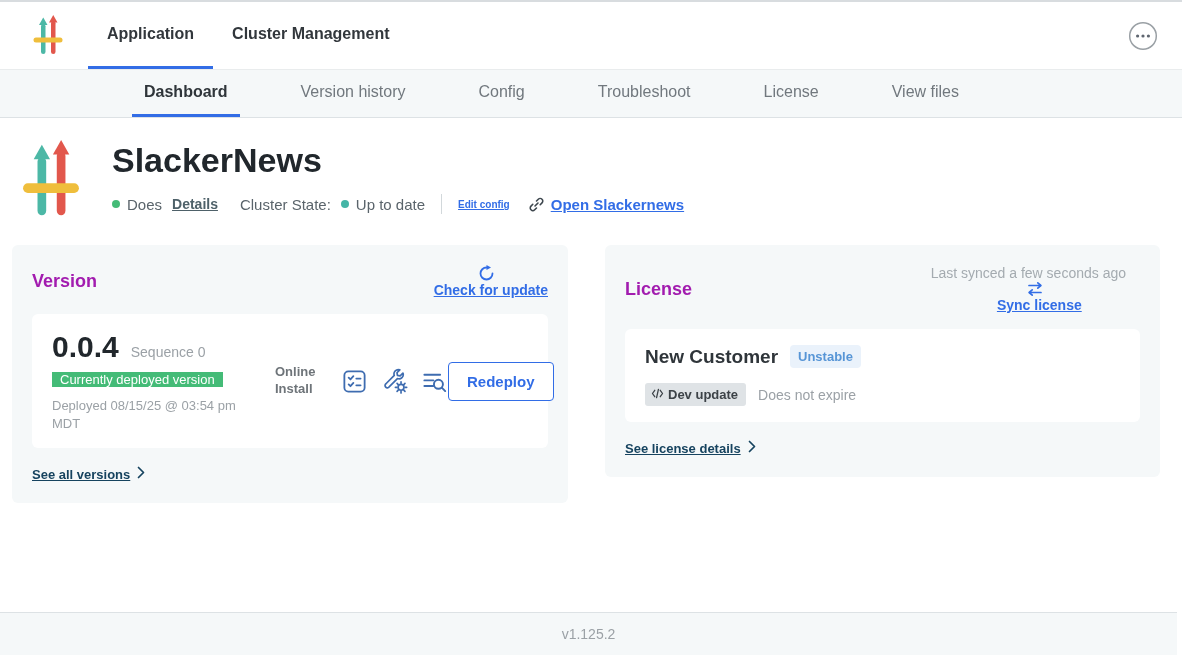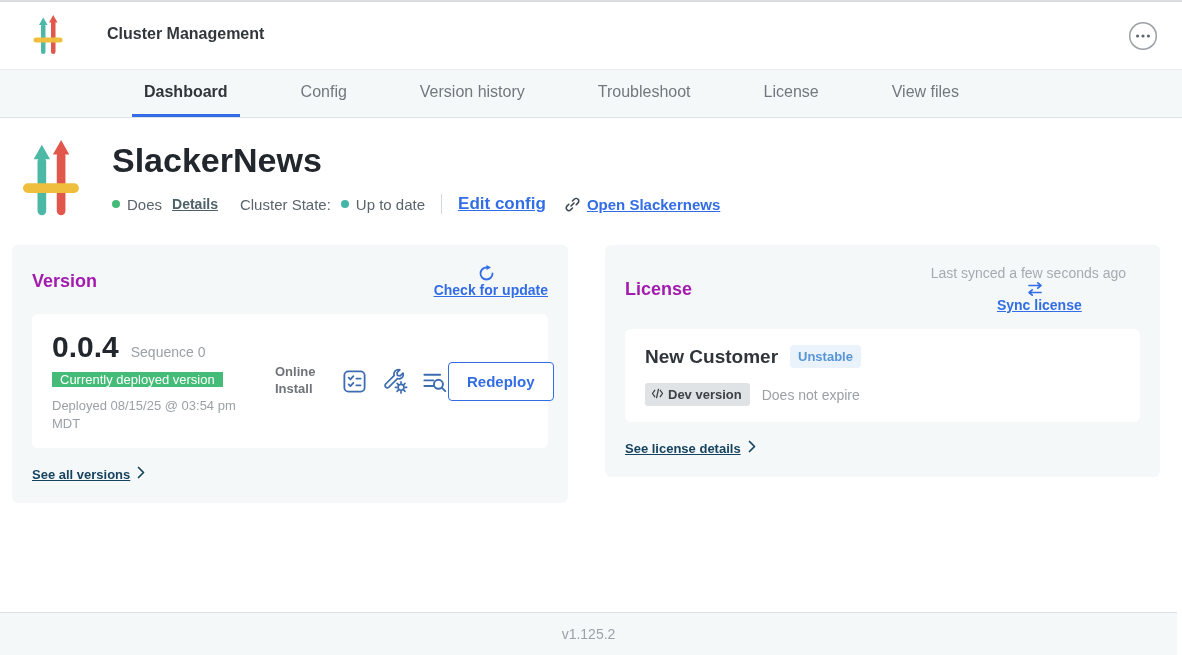--- a/index.html
+++ b/index.html
@@ -32,21 +32,21 @@
   .status-row { display:flex; align-items:center; margin-top:15px; font-size:15px; color:#5a646b; }
   .dot { width:8px; height:8px; border-radius:50%; margin-right:7px; flex:none; }
   .dot.green { background:#44bb77; }
   .dot.teal  { background:#44b5a6; }
   .status-text { margin-right:10px; }
   .details-link { font-size:14px; font-weight:600; color:#4e6169; text-decoration:underline; cursor:pointer; margin-right:22px; }
   .cluster-label { margin-right:10px; }
   .cluster-value { margin-right:16px; }
   .vdivider { width:1px; height:20px; background:#d2d8db; margin-right:16px; }
   .blue-link { color:#326de6; font-weight:600; text-decoration:underline; cursor:pointer; }
-  .edit-config { margin-right:18px; font-size:17px; }
+  .edit-config { margin-right:18px; font-size:10px; }
   .open-app { font-size:15px; }
   .link-icon { display:inline-flex; margin-right:6px; }
 
   
   .cards { display:flex; align-items:flex-start; gap:37px; margin:26px 22px 0 12px; }
   .card { background:#f5f8f9; border-radius:6px; padding:20px; }
   .version-card { width:556px; flex:none; }
   .license-card { flex:1; }
   .card-head { display:flex; align-items:center; }
   .card-head h2 { margin:0; font-size:18px; font-weight:700; color:#a21caf; }
@@ -101,38 +101,39 @@
     <span class="logo-small">
       <svg width="30" height="41" viewBox="0 0 60 82">
         <rect x="16" y="18" width="9" height="60" rx="4.5" fill="#4cb8a6"></rect>
         <polygon points="20.5,5 29,20 12,20" fill="#4cb8a6"></polygon>
         <rect x="36" y="12" width="9" height="66" rx="4.5" fill="#e2574c"></rect>
         <polygon points="40.5,0 49,15 32,15" fill="#e2574c"></polygon>
         <rect x="1" y="45" width="58" height="10" rx="5" fill="#efbe3c"></rect>
       </svg>
     </span>
     <nav class="top-tabs">
+      <div class="top-tab active">Application</div>
       <div class="top-tab">Cluster Management</div>
     </nav>
     <button class="more-btn">
       <span>
         <svg width="30" height="30" viewBox="0 0 30 30">
           <circle cx="15" cy="15" r="13.3" fill="none" stroke="#9aa0a5" stroke-width="1.5"></circle>
           <circle cx="9.6" cy="15" r="1.6" fill="#5f6670"></circle>
           <circle cx="15" cy="15" r="1.6" fill="#5f6670"></circle>
           <circle cx="20.4" cy="15" r="1.6" fill="#5f6670"></circle>
         </svg>
       </span>
     </button>
   </header>
 
   <nav class="sub-nav">
     <div class="sub-tab active">Dashboard</div>
+    <div class="sub-tab">Version history</div>
     <div class="sub-tab">Config</div>
-    <div class="sub-tab">Version history</div>
     <div class="sub-tab">Troubleshoot</div>
     <div class="sub-tab">License</div>
     <div class="sub-tab">View files</div>
   </nav>
 
   <section class="app-header">
     <span class="app-icon-large">
       <svg width="58" height="79" viewBox="0 0 60 82">
         <rect x="16" y="18" width="9" height="60" rx="4.5" fill="#4cb8a6"></rect>
         <polygon points="20.5,5 29,20 12,20" fill="#4cb8a6"></polygon>
@@ -255,21 +256,21 @@
         </div>
         <div class="type-row">
           <span class="dev-badge">
             <span>
               <svg width="13" height="11" viewBox="0 0 14 12" fill="none" stroke="#3c4247" stroke-width="1.4" stroke-linecap="round" stroke-linejoin="round">
                 <path d="M4 2.5 L1.5 6 L4 9.5"></path>
                 <path d="M10 2.5 L12.5 6 L10 9.5"></path>
                 <path d="M8 1.5 L6 10.5"></path>
               </svg>
             </span>
-            <span>Dev version</span>
+            <span>Dev update</span>
           </span>
           <span class="expiry">Does not expire</span>
         </div>
       </div>
 
       <a class="see-link">
         <span class="lbl">See license details</span>
         <span>
           <svg width="8" height="13" viewBox="0 0 8 12">
               <path d="M1.5 1 L6.5 6 L1.5 11" stroke="currentColor" stroke-width="1.7" fill="none" stroke-linecap="round" stroke-linejoin="round"></path>

